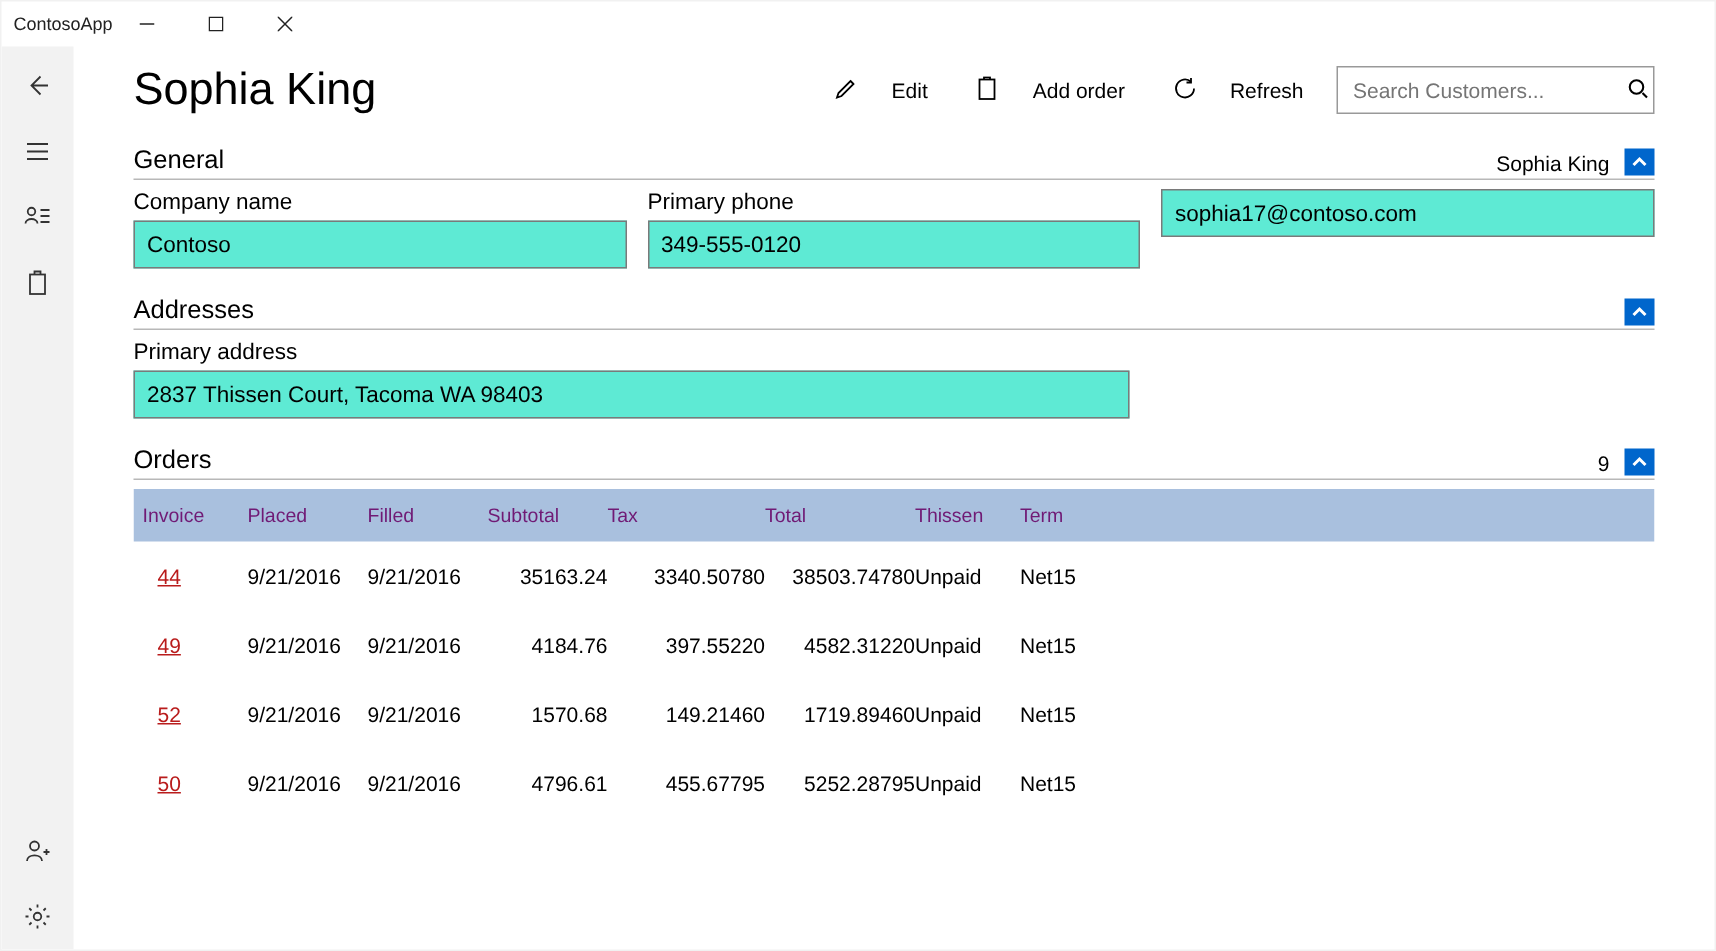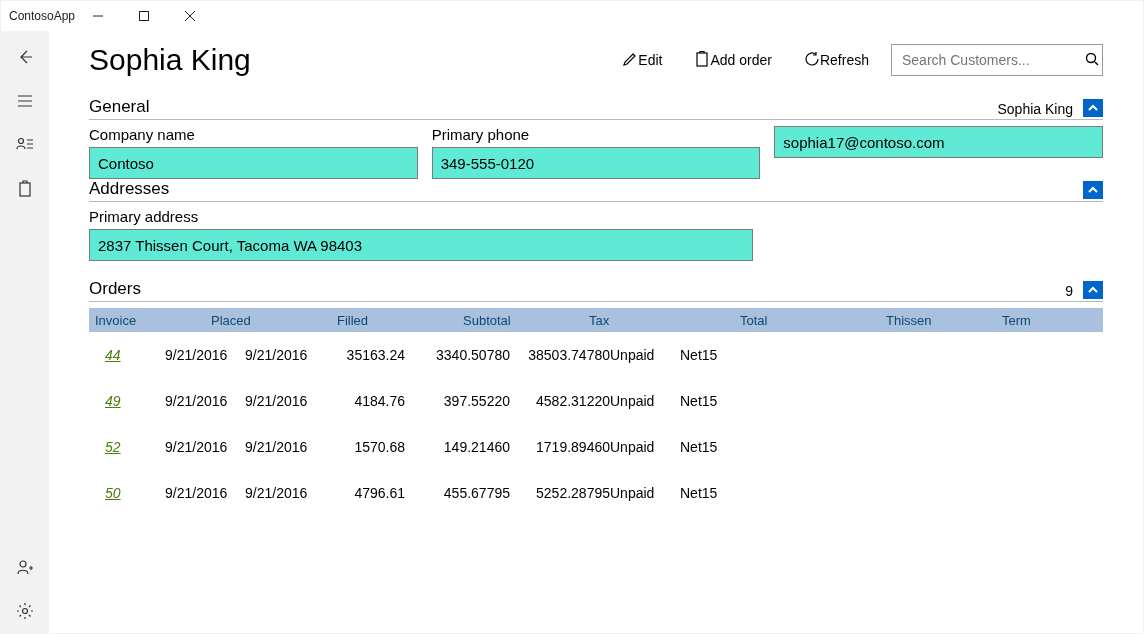--- a/index.html
+++ b/index.html
@@ -68,21 +68,21 @@
     align-items:center;
     gap:12px;
     margin-bottom:20px;
   }
   .page-title {
     font-size:30px;
     font-weight:400;
     flex:1;
   }
   .cmd {
-    display:flex;align-items:center;gap:0;
+    display:flex;align-items:center;gap:22px;
     padding:6px 10px;
     font-size:14px;
   }
   .cmd svg { stroke:#000; fill:none; stroke-width:1.2;}
   .searchbox {
     width:212px; height:32px;
     border:1px solid #999;
     display:flex;align-items:center;
     padding:0 8px;
   }
@@ -98,59 +98,58 @@
     margin-bottom:6px;
   }
   .section-title { font-size:17px; flex:1; }
   .section-right { font-size:14px; color:#000; margin-right:10px;}
   .chev {
     width:20px;height:18px;background:#0066cc;
     display:flex;align-items:center;justify-content:center;
   }
   .chev svg { stroke:#fff; fill:none; stroke-width:2;}
   .fields-row {
-    display:flex; gap:14px; 
+    display:flex; gap:14px; margin-bottom:18px;
   }
   .field { display:flex;flex-direction:column;gap:2px;}
   .field.company, .field.phone, .field.email { flex:1 1 0; }
   .field-label { font-size:15px; margin-bottom:2px;}
   .field-input {
     height:32px; border:1px solid #7a7a7a;
     padding:0 8px; font-size:15px; outline:none; background:#5eead4;
   }
   .field-input.addr { width:664px; max-width:100%; }
   
   .orders-wrap {
     flex:1; min-height:0; overflow:hidden;
     display:flex;flex-direction:column;
   }
   .table-head-row {
     display:grid;
     grid-template-columns:70px 80px 80px 80px 105px 100px 70px 60px 1fr;
     background:#a9c0de;
     font-size:13px;
-    color:#0c4a6e;
-    height:24px;
+    color:#701a75;
+    height:35px;
     align-items:center;
     padding-left:6px;
-    gap:46px;
   }
   .table-body {
     overflow-y:auto;
     flex:1;
   }
   .t-row {
     display:grid;
     grid-template-columns:70px 80px 80px 80px 105px 100px 70px 60px 1fr;
     align-items:center;
     height:46px;
     padding-left:6px;
     font-size:14px;
   }
-  .inv-link { color:#4d7c0f; text-decoration:underline; padding-left:10px;font-style:italic;}
+  .inv-link { color:#b91c1c; text-decoration:underline; padding-left:10px;}
   .num { text-align:right; }
   .dt { text-align:left; }
 </style>
 </head>
 <body>
 
 <div class="window">
 
   <div class="titlebar">
     <div class="app-title">ContosoApp</div>

